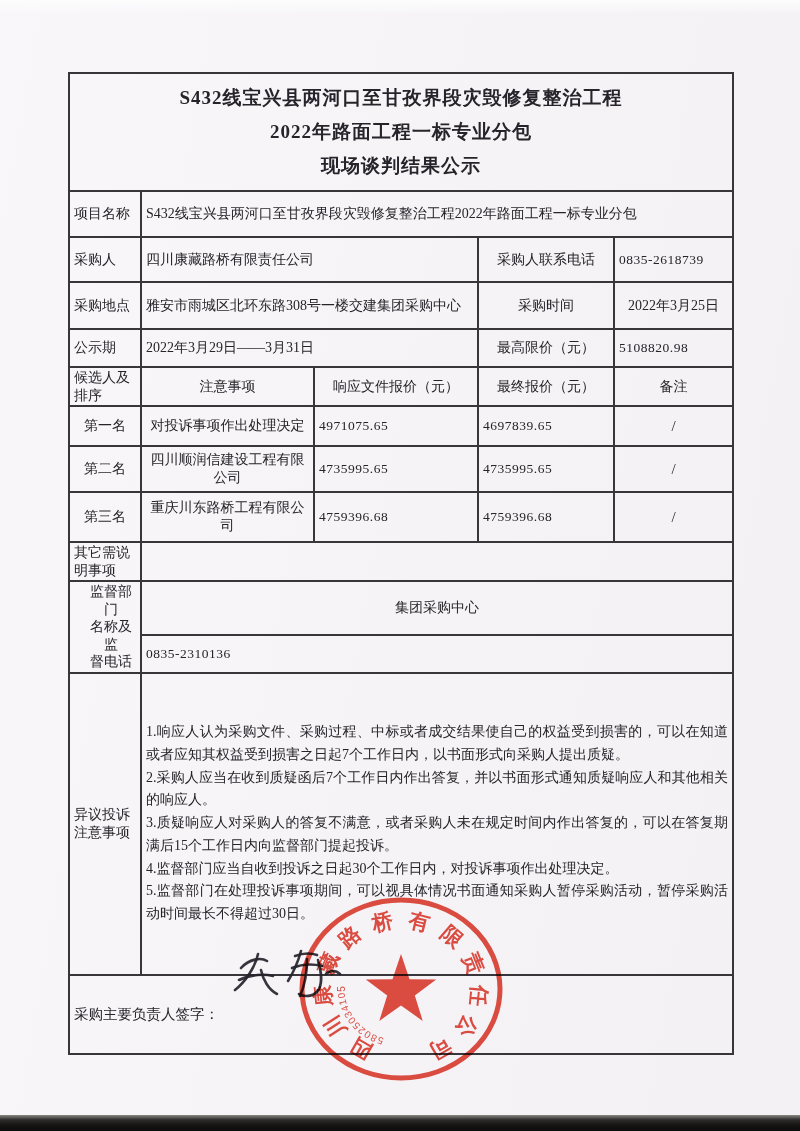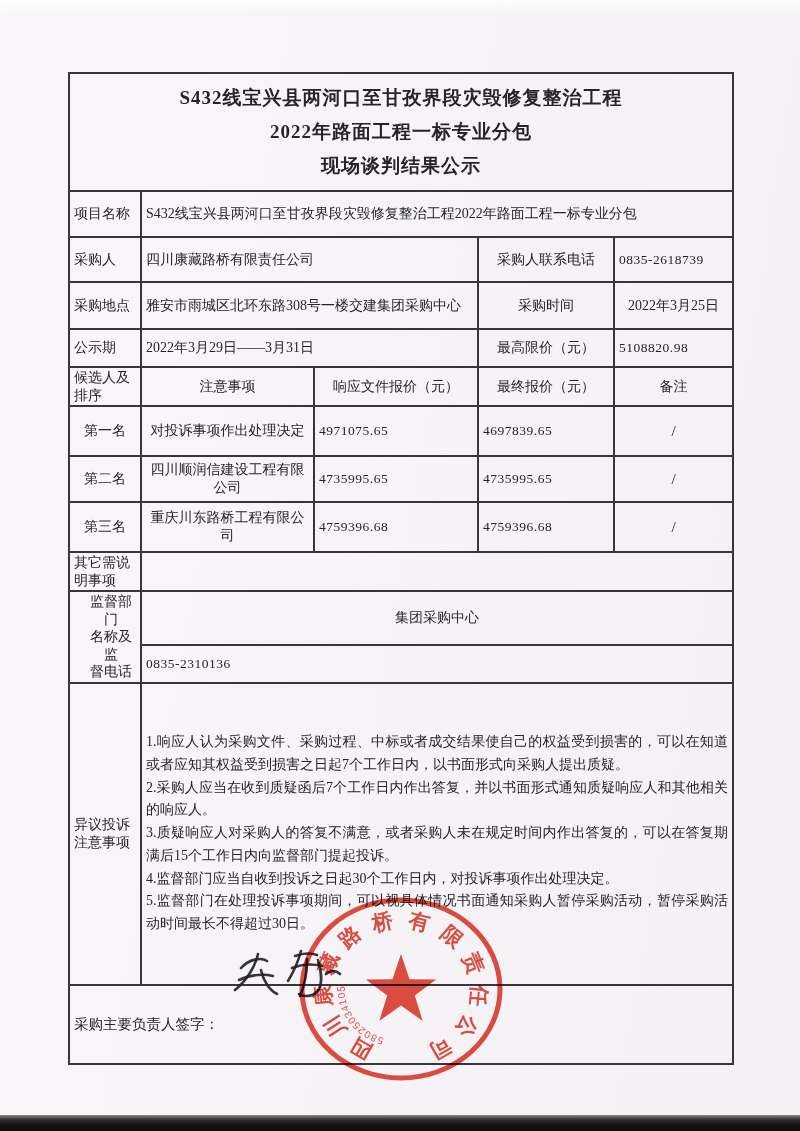--- a/index.html
+++ b/index.html
@@ -96,21 +96,21 @@
 
     <tr style="height:36px">
       <td class="lab">候选人及
 排序</td>
       <td class="ctr">注意事项</td>
       <td class="ctr">响应文件报价（元）</td>
       <td class="ctr">最终报价（元）</td>
       <td class="ctr">备注</td>
     </tr>
 
-    <tr style="height:50px">
+    <tr style="height:40px">
       <td class="ctr">第一名</td>
       <td class="ctr">对投诉事项作出处理决定</td>
       <td class="num">4971075.65</td>
       <td class="num">4697839.65</td>
       <td class="ctr slash">/</td>
     </tr>
 
     <tr style="height:46px">
       <td class="ctr">第二名</td>
       <td class="ctr">四川顺润信建设工程有限公司</td>

